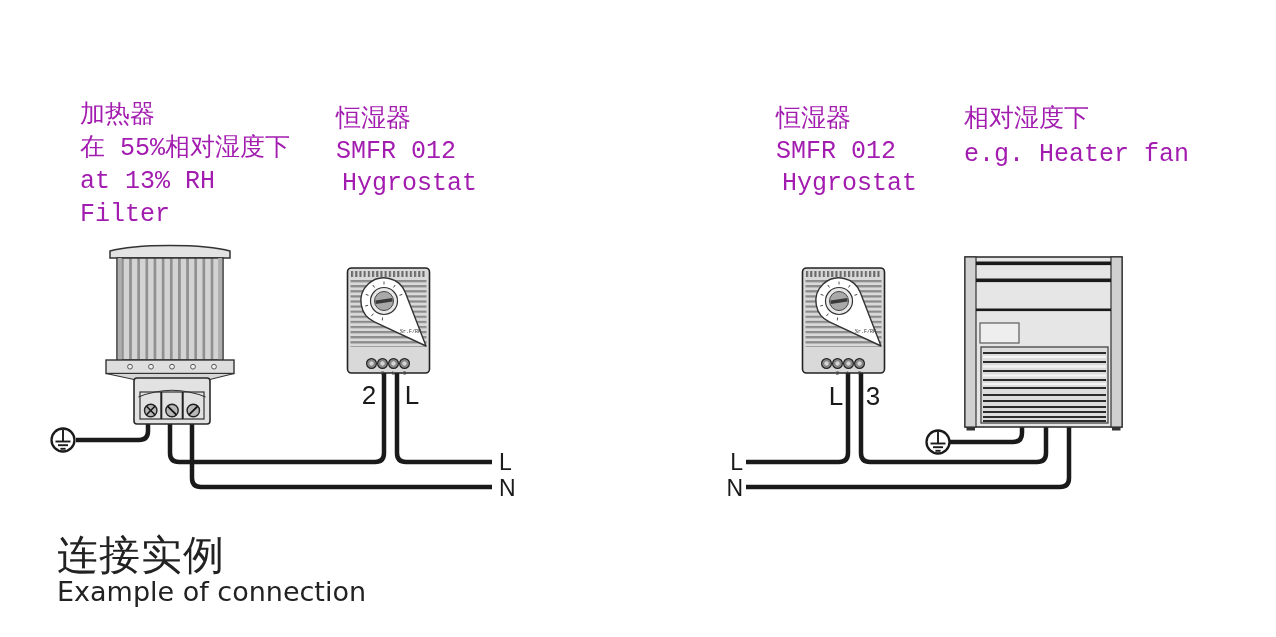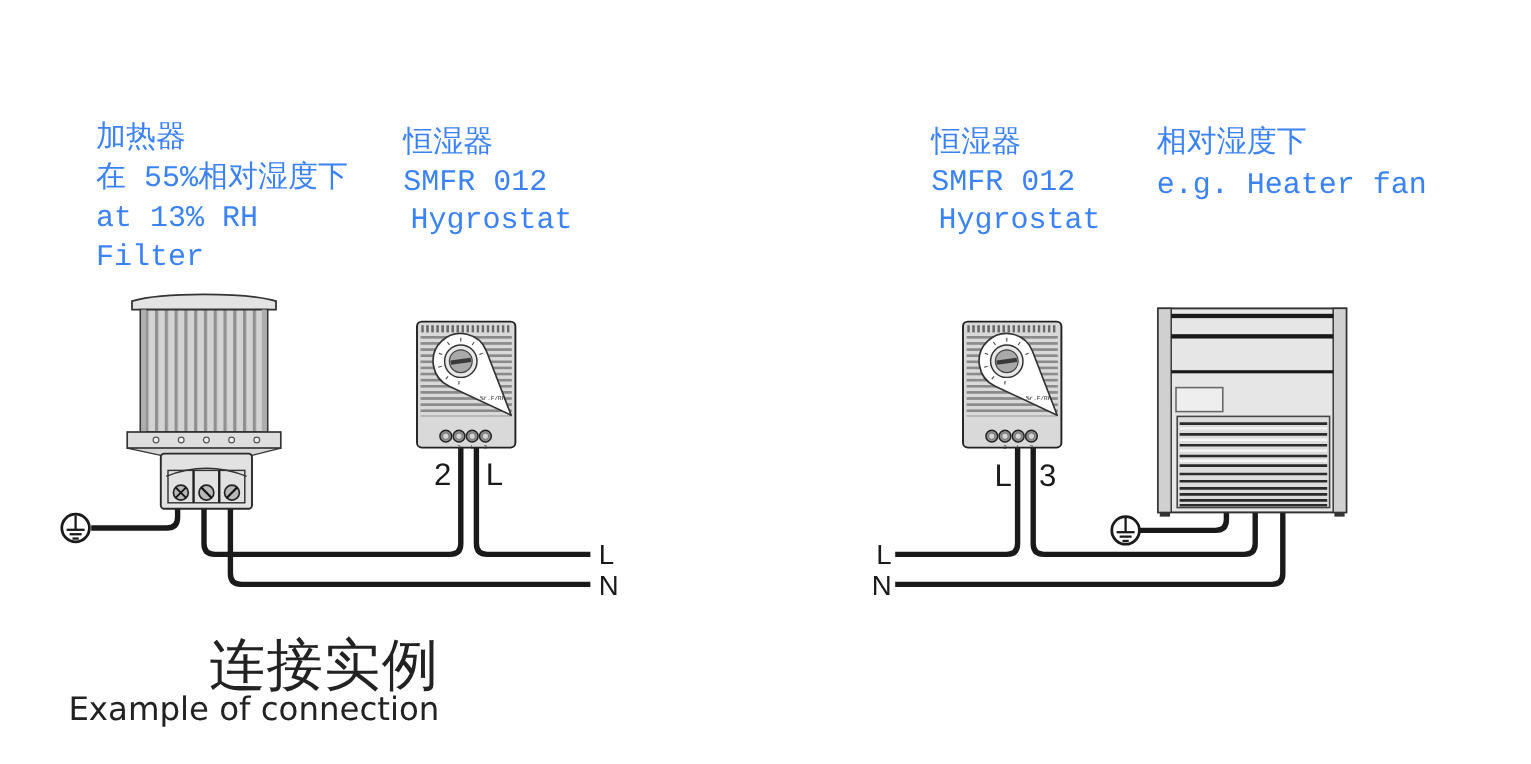--- a/index.html
+++ b/index.html
@@ -1,24 +1,24 @@
 <!DOCTYPE html>
 <html><head>
 <meta charset="utf-8">
 <style>
   html,body{margin:0;padding:0;background:#ffffff;}
   .stage{position:relative;width:1276px;height:637px;background:#ffffff;overflow:hidden;
          font-family:"Liberation Sans",sans-serif;color:#1f1f1f;}
   .stage svg{position:absolute;left:0;top:0;}
   .lbl{position:absolute;font-family:"Liberation Mono","DejaVu Sans Mono",monospace;
-       font-size:25px;line-height:33px;color:#3b82f6;white-space:nowrap;}
+       font-size:25px;line-height:33px;color:#a21caf;white-space:nowrap;}
   .lbl div{white-space:nowrap;}
   .caption{position:absolute;left:57px;top:534px;color:#222222;}
-  .caption-zh{font-family:"DejaVu Sans","Liberation Sans",sans-serif;font-size:47px;
-              font-weight:500;letter-spacing:1px;line-height:42px;text-align:right;}
+  .caption-zh{font-family:"DejaVu Sans","Liberation Sans",sans-serif;font-size:41px;
+              font-weight:500;letter-spacing:1px;line-height:42px;}
   .caption-en{font-family:"DejaVu Sans","Liberation Sans",sans-serif;font-size:27px;
               font-weight:400;line-height:32px;}
   text{font-family:"Liberation Sans",sans-serif;fill:#1a1a1a;}
   .wire{fill:none;stroke:#1a1a1a;stroke-width:4.5;}
   .tiny{font-family:"Liberation Mono","DejaVu Sans Mono",monospace;font-size:5px;fill:#333;}
 </style>
 </head>
 <body>
 
 <div class="stage">

